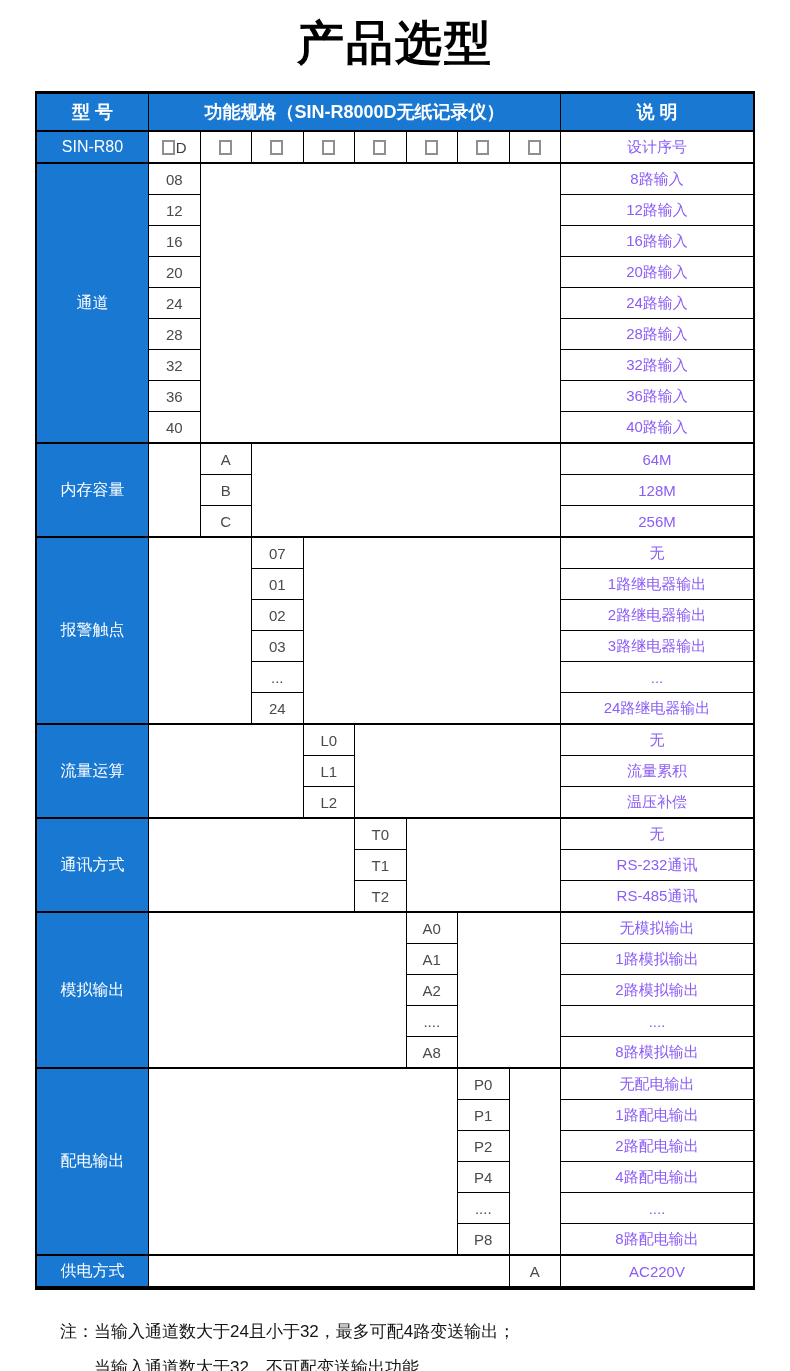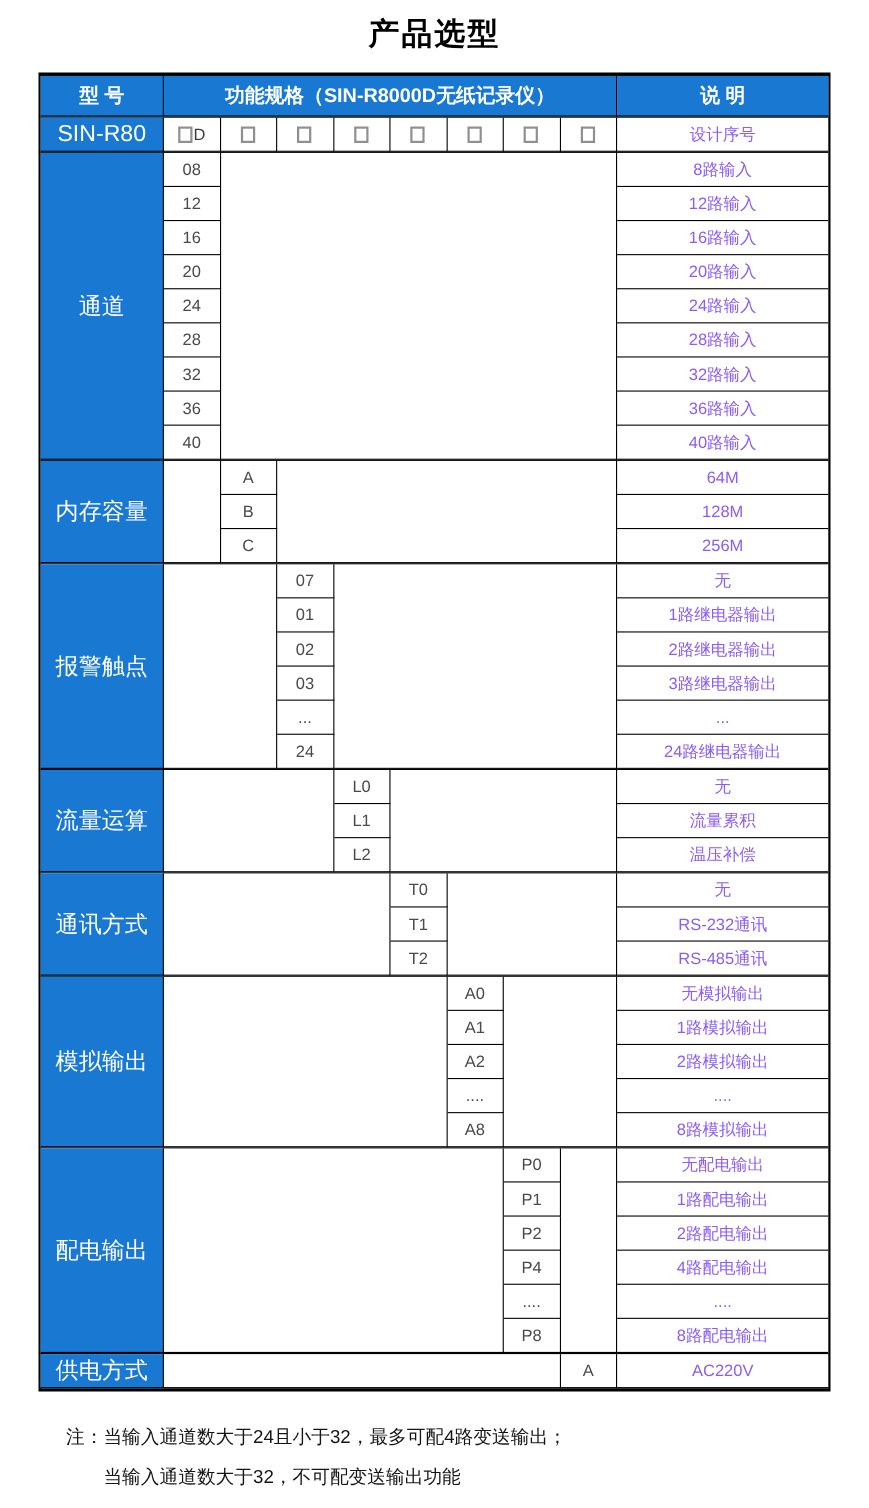--- a/index.html
+++ b/index.html
@@ -7,21 +7,21 @@
   body {
     margin: 0;
     width: 790px;
     height: 1371px;
     background: #ffffff;
     font-family: "Liberation Sans", "DejaVu Sans", sans-serif;
   }
   .title {
     padding-top: 12px;
     text-align: center;
-    font-size: 28px;
+    font-size: 47px;
     font-weight: 700;
     color: #000;
     letter-spacing: 2px;
   }
   .table-wrap {
     width: 720px;
     margin: 16px 35px 0 35px;
     border: 2px solid var(--line);
     border-top-width: 3px;
     border-bottom-width: 3px;
@@ -41,21 +41,21 @@
     border-right: 1px solid var(--line);
     border-bottom: 1px solid var(--line);
     font-size: 15px;
     color: #333;
     overflow: hidden;
     white-space: nowrap;
   }
   .cell.last-col { border-right: none; }
   .blue { background: var(--accent); color: #ffffff; }
   .hdr { font-weight: 700; font-size: 18px; }
-  .label-cell { font-size: 21px; }
+  .label-cell { font-size: 16px; }
   .code-cell { color: #4a4a4a; font-size: 15px; }
   .desc-cell { color: #8b5cf6; font-size: 15px; }
   .box {
     display: inline-block;
     width: 13px;
     height: 15px;
     border: 2px solid #8f8f8f;
     background: #fff;
   }
   .box-suffix { color: #3c3c3c; font-size: 15px; margin-left: 1px; }

